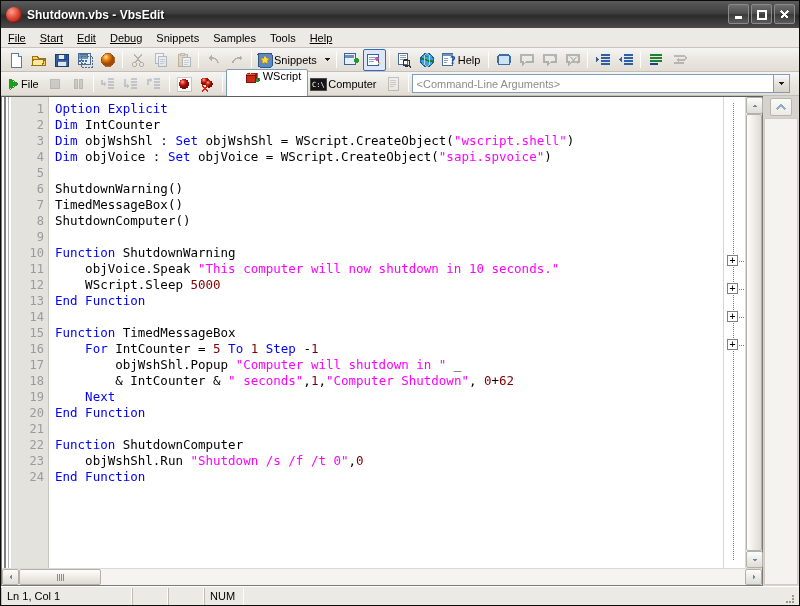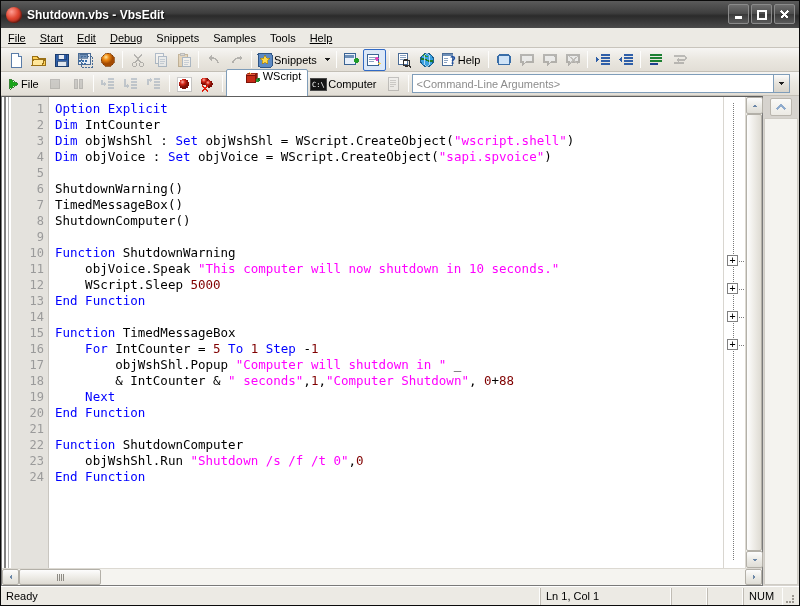--- a/index.html
+++ b/index.html
@@ -744,21 +744,21 @@
 ShutdownComputer()
 
 <span class="kw">Function</span> ShutdownWarning
     objVoice.Speak <span class="str">"This computer will now shutdown in 10 seconds."</span>
     WScript.Sleep <span class="num">5000</span>
 <span class="kw">End Function</span>
 
 <span class="kw">Function</span> TimedMessageBox
     <span class="kw">For</span> IntCounter = <span class="num">5</span> <span class="kw">To</span> <span class="num">1</span> <span class="kw">Step</span> -<span class="num">1</span>
         objWshShl.Popup <span class="str">"Computer will shutdown in "</span> _
-        &amp; IntCounter &amp; <span class="str">" seconds"</span>,<span class="num">1</span>,<span class="str">"Computer Shutdown"</span>, <span class="num">0</span>+<span class="num">88</span>
+        &amp; IntCounter &amp; <span class="str">" seconds"</span>,<span class="num">1</span>,<span class="str">"Computer Shutdown"</span>, <span class="num">0</span>+<span class="num">62</span>
     <span class="kw">Next</span>
 <span class="kw">End Function</span>
 
 <span class="kw">Function</span> ShutdownComputer
     objWshShl.Run <span class="str">"Shutdown /s /f /t 0"</span>,<span class="num">0</span>
 <span class="kw">End Function</span>
 </div>
 
         <div class="fold-panel">
           <div class="fold-dots"></div>
@@ -823,21 +823,20 @@
               <path d="M1.5 6.2L6 2l4.5 4.2" fill="none" stroke="#8fabcd" stroke-width="2"></path>
             </svg>
         </div>
       </div>
       <div class="rd-body"></div>
     </div>
 
   </div>
 
   <div class="statusbar">
-    <div class="sb-cell first">Ready</div>
     <div class="sb-cell" style="width:131px">Ln 1, Col 1</div>
     <div class="sb-cell" style="width:36px"></div>
     <div class="sb-cell" style="width:36px"></div>
     <div class="sb-cell" style="width:40px">NUM</div>
     <div class="sb-grip">
       <i style="left:9px;top:9px"></i>
         <i style="left:6px;top:12px"></i>
       <i style="left:9px;top:12px"></i>
         <i style="left:3px;top:12px"></i>
       <i style="left:9px;top:6px"></i>

